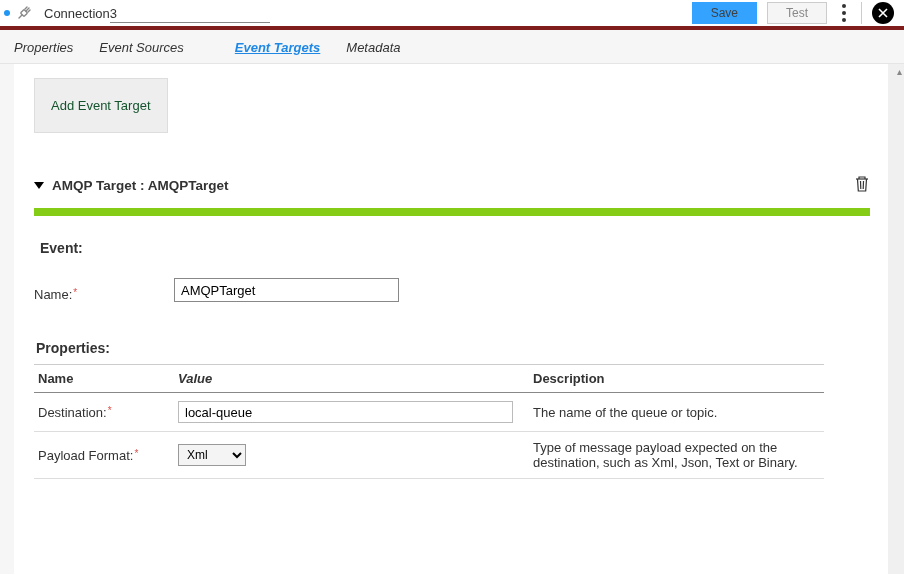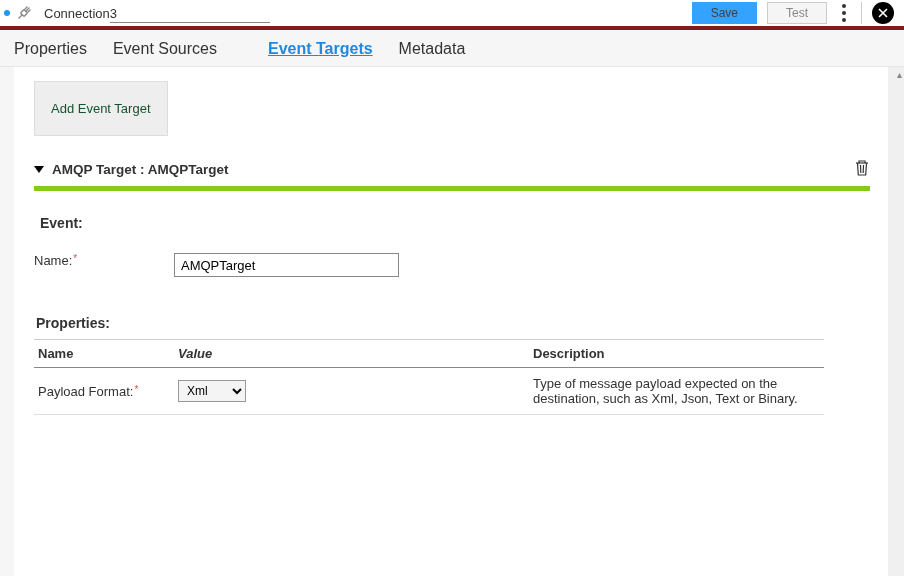--- a/index.html
+++ b/index.html
@@ -82,23 +82,24 @@
   .close-circle svg { display: block; }
   
   .tabsrow {
     background: #f6f6f6;
     border-bottom: 1px solid #e5e5e5;
     padding: 10px 14px 8px 14px;
     display: flex;
     gap: 26px;
   }
   .tabitem {
-    font-size: 16px;
+    font-size: 13px;
     color: #333;
     cursor: pointer;
+    font-style: italic;
   }
   .tabitem.active {
     color: #1f88e5;
     text-decoration: underline;
     font-weight: bold;
     padding-left: 25px;
   }
   
   .content-wrap {
     position: relative;
@@ -124,26 +125,26 @@
   }
   .add-btn {
     background: #eeeeee;
     border: 1px solid #ddd;
     color: #14532d;
     padding: 19px 16px;
     font-size: 13px;
     cursor: pointer;
   }
   .target-header {
-    margin-top: 23px;
+    margin-top: 42px;
     display: flex;
     align-items: center;
     gap: 8px;
-    border-bottom: 5px solid #84cc16;
-    padding-bottom: 6px;
+    border-bottom: 8px solid #84cc16;
+    padding-bottom: 12px;
     position: relative;
   }
   .triangle {
     width: 0; height: 0;
     border-left: 5px solid transparent;
     border-right: 5px solid transparent;
     border-top: 7px solid #000;
     cursor: pointer;
   }
   .target-title { font-weight: bold; font-size: 13.5px; }
@@ -152,21 +153,21 @@
     cursor: pointer;
   }
   .section-label {
     font-weight: bold;
     font-size: 14px;
     margin-top: 24px;
     margin-left: 6px;
   }
   .form-row {
     display: flex;
-    align-items: flex-start;
+    align-items: flex-end;
     margin-top: 22px;
   }
   .form-row .flabel {
     width: 140px;
     font-size: 13px;
   }
   .req::after {
     content: "*";
     color: #d9534f;
     font-size: 10px;
@@ -315,20 +316,27 @@
     <table class="props-table">
       <thead>
         <tr>
           <th class="col-name">Name</th>
           <th class="col-value">Value</th>
           <th class="col-desc">Description</th>
         </tr>
       </thead>
       <tbody>
         <tr>
+          <td><span class="req">Destination:</span></td>
+          <td>
+            <input class="value-input" type="text" value="local-queue" style="">
+          </td>
+          <td>The name of the queue or topic.</td>
+        </tr>
+        <tr>
           <td><span class="req">Payload Format:</span></td>
           <td>
             <select class="select-small">
               <option>Xml</option>
             </select>
           </td>
           <td>Type of message payload expected on the destination, such as Xml, Json, Text or Binary.</td>
         </tr>
 
       </tbody>

